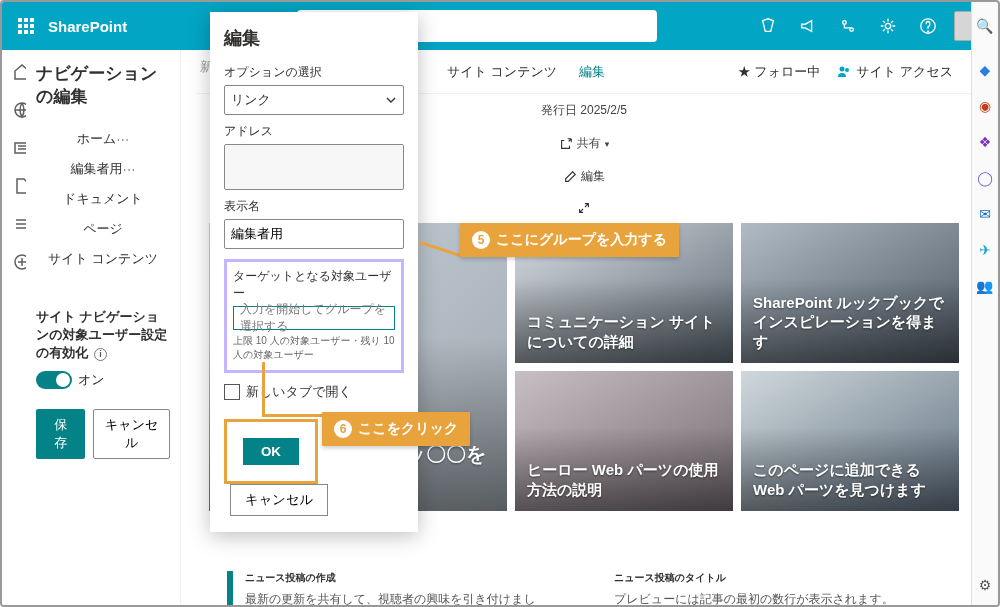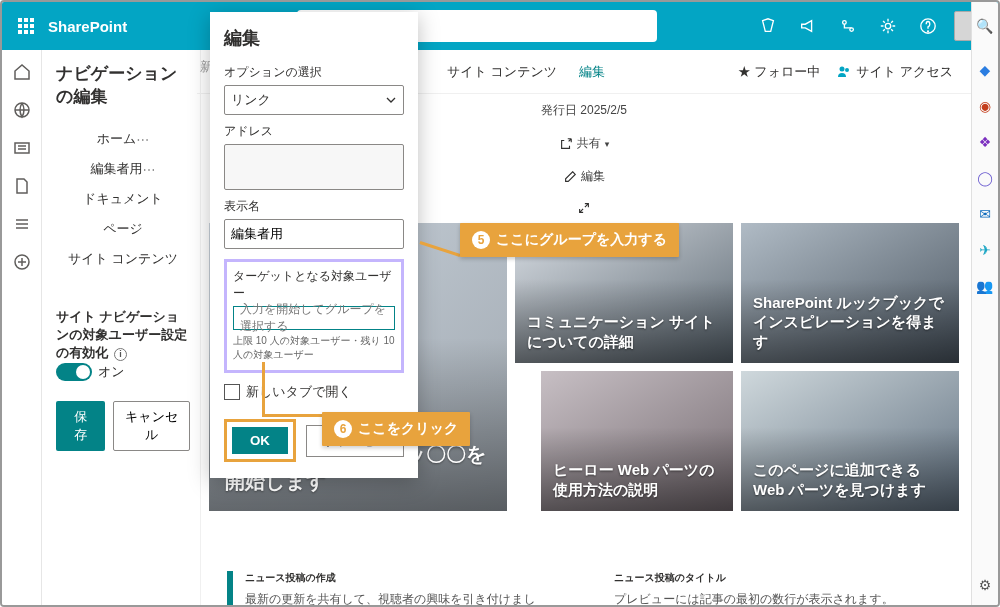--- a/index.html
+++ b/index.html
@@ -19,28 +19,28 @@
   .right-rail { position: absolute; right: 0; top: 0; bottom: 0; width: 27px; background: #fafafa; border-left: 1px solid #e0e0e0; display: flex; flex-direction: column; align-items: center; padding-top: 60px; gap: 18px; z-index: 5; }
   .right-rail .ri { width: 18px; height: 18px; font-size: 14px; text-align: center; }
   .ri-search { color:#333; position:absolute; top:16px; }
   .gear-bottom { position: absolute; bottom: 10px; color:#555; }
   
   
   .left-rail { position: absolute; left: 0; top: 48px; bottom: 0; width: 40px; background: #fff; border-right: 1px solid #e6e6e6; display: flex; flex-direction: column; align-items: center; padding-top: 12px; gap: 18px; }
   .left-rail .li { width: 20px; height: 20px; color: #605e5c; display:flex; align-items:center; justify-content:center; }
   
   
-  .nav-panel { position: absolute; left: 44px; top: 48px; width: 155px; bottom: 0; background: #fff; padding: 12px 10px; border-right: 1px solid #f0f0f0; }
+  .nav-panel { position: absolute; left: 24px; top: 48px; width: 155px; bottom: 0; background: #fff; padding: 12px 10px; border-right: 1px solid #f0f0f0; }
   .nav-title { font-size: 17px; font-weight: 600; margin-bottom: 16px; }
   .nav-item { display: flex; align-items: center; justify-content: center; padding: 6px 0; font-size: 13px; color: #323130; cursor: pointer; }
   .nav-item .dots { color: #777; }
   .nav-audience { margin-top: 34px; }
   .nav-audience .lbl { font-size: 13px; font-weight: 600; line-height: 1.4; }
   .info-i { display:inline-block; width:13px; height:13px; border:1px solid #777; border-radius:50%; font-size:9px; text-align:center; line-height:11px; color:#555; margin-left:2px; }
-  .toggle-row { display: flex; align-items: center; margin-top: 0; gap: 6px; text-align: center; }
+  .toggle-row { display: flex; align-items: center; margin-top: 8px; gap: 6px; text-align: center; }
   .toggle { width: 36px; height: 18px; background: #038387; border-radius: 10px; position: relative; }
   .toggle::after { content:''; position:absolute; right:2px; top:2px; width:14px; height:14px; background:#fff; border-radius:50%; }
   .btn-row { margin-top: 20px; display: flex; gap: 8px; }
   .btn-save { background: #038387; color: #fff; border: none; padding: 6px 14px; font-size: 13px; cursor: pointer; border-radius:2px; }
   .btn-cancel { background: #fff; border: 1px solid #8a8886; padding: 6px 10px; font-size: 13px; cursor: pointer; border-radius:2px; }
   
   
   .main { position: absolute; left: 195px; right: 27px; top: 48px; bottom: 0; overflow: hidden; }
   .cmd-bar { height: 44px; display: flex; align-items: center; padding: 0 18px; gap: 22px; font-size: 13px; border-bottom: 1px solid #f0f0f0; }
   .cmd-item { color: #323130; cursor:pointer; }
@@ -52,21 +52,21 @@
   .info-row { display:flex; align-items:center; justify-content:space-between; gap:16px; padding: 8px 18px; font-size:12px; color:#444;flex-direction:column; }
   .info-row .action { display:flex; align-items:center; gap:4px; cursor:pointer; }
   .info-row svg { width:14px; height:14px; }
   
   .hero { display:flex; gap:8px; padding: 0 12px; }
   .hero-left { width: 298px; height: 288px; background: linear-gradient(135deg,#c9d2db 0%, #a0a8b0 100%); position:relative; display:flex; align-items:flex-end; padding:16px; color:#fff; }
   .hero-left .txt { font-size:20px; font-weight:600; text-shadow:0 1px 2px rgba(0,0,0,.4); }
   .hero-col { display:flex; flex-direction:column; gap:8px; flex:1; }
   .tile { flex:1; background:#888; position:relative; color:#fff; display:flex; align-items:flex-end; padding:12px; }
   .tile1 { background: linear-gradient(150deg,#d8dde3, #5a6670); }
-  .tile2 { background: linear-gradient(150deg,#c7bfc4, #746a70); margin-left: 26px; }
+  .tile2 { background: linear-gradient(150deg,#c7bfc4, #746a70); }
   .tile3 { background: linear-gradient(150deg,#b0bbc5, #4a5560); }
   .tile4 { background: linear-gradient(150deg,#cfd8dc, #607080); }
   .tile .tcap { font-size:15px; font-weight:600; text-shadow:0 1px 2px rgba(0,0,0,.5); line-height:1.3; position:relative; z-index:1; }
   .tile::after, .hero-left::after { content:''; position:absolute; left:0; right:0; bottom:0; height:60%; background:linear-gradient(to top, rgba(0,0,0,.45), transparent); }
   
   .news { display:flex; gap:60px; padding: 60px 30px 20px; }
   .news-col { display:flex; gap:12px; flex:1; }
   .news-bar { width:6px; background:#038387; }
   .news-body .nt { font-weight:600; font-size:10px; margin-bottom:6px; }
   .news-body .nd { font-size:12px; color:#555; }
@@ -78,21 +78,21 @@
   .dlg-label { font-size:12px; color:#323130; margin-bottom:4px; margin-top:8px; }
   .dlg-select { width:100%; height:30px; border:1px solid #8a8886; background:#fff; padding:0 6px; font-size:13px; position:relative; display:flex; align-items:center; justify-content:space-between; border-radius:2px; }
   .dlg-select svg { width:12px; height:12px; }
   .dlg-texta { width:100%; height:46px; border:1px solid #8a8886; background:#f7f7f7; border-radius:2px; }
   .dlg-input { width:100%; height:30px; border:1px solid #8a8886; padding:0 6px; font-size:13px; border-radius:2px; }
   .target-box { border:3px solid #c4b5fd; padding:6px 6px 8px; margin-top:10px; }
   .target-field { border:1px solid #038387; height:24px; display:flex; align-items:center; padding:0 6px; color:#777; font-size:12px; margin-top:4px; }
   .target-hint { font-size:10px; color:#666; margin-top:4px; }
   .chk-row { display:flex; align-items:center; gap:6px; margin-top:10px; font-size:13px; }
   .chk { width:16px; height:16px; border:1px solid #555; }
-  .ok-box { border:3px solid #e8a33d; display:inline-block; padding:5px; margin-top:10px; }
+  .ok-box { border:3px solid #e8a33d; display:inline-block; padding:16px; margin-top:10px; }
   .btn-ok { background:#038387; color:#fff; border:none; padding:6px 18px; font-weight:600; cursor:pointer; }
   .btn-cx { background:#fff; border:1px solid #8a8886; padding:6px 14px; margin-left:6px; cursor:pointer; }
   
   
   .callout { position:absolute; background:#e8a33d; color:#fff; font-size:14px; font-weight:600; padding:8px 12px; z-index:25; border-radius:1px; box-shadow:0 2px 4px rgba(0,0,0,.2); display:flex; align-items:center; gap:6px; }
   .cnum { display:inline-flex; width:18px; height:18px; background:#fff; color:#e8a33d; border-radius:50%; align-items:center; justify-content:center; font-size:12px; font-weight:700; }
   .callout1 { left:458px; top:221px; }
   .callout2 { left:320px; top:410px; }
   .cline { position:absolute; background:#e8a33d; z-index:23; }
   .cline1 { left:418px; top:239px; width:42px; height:3px; transform:rotate(18deg); transform-origin:left; }

